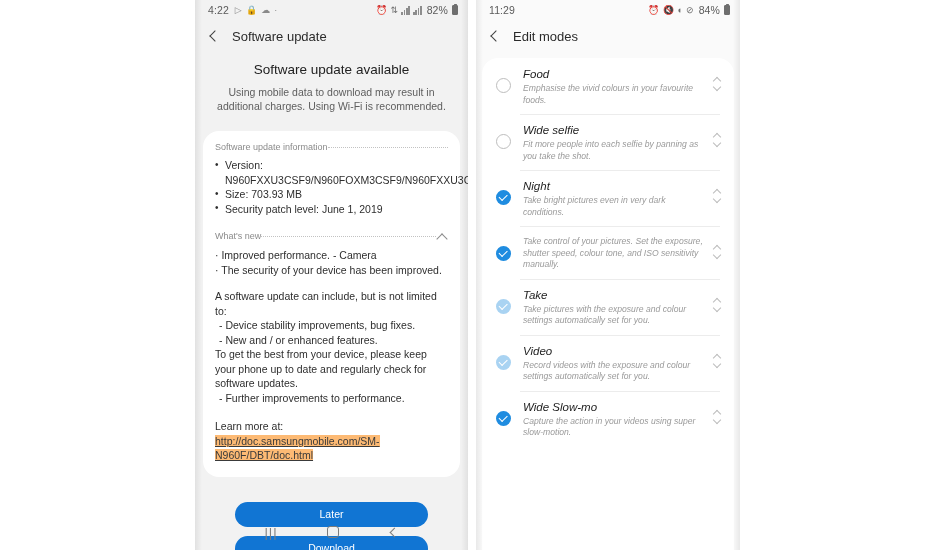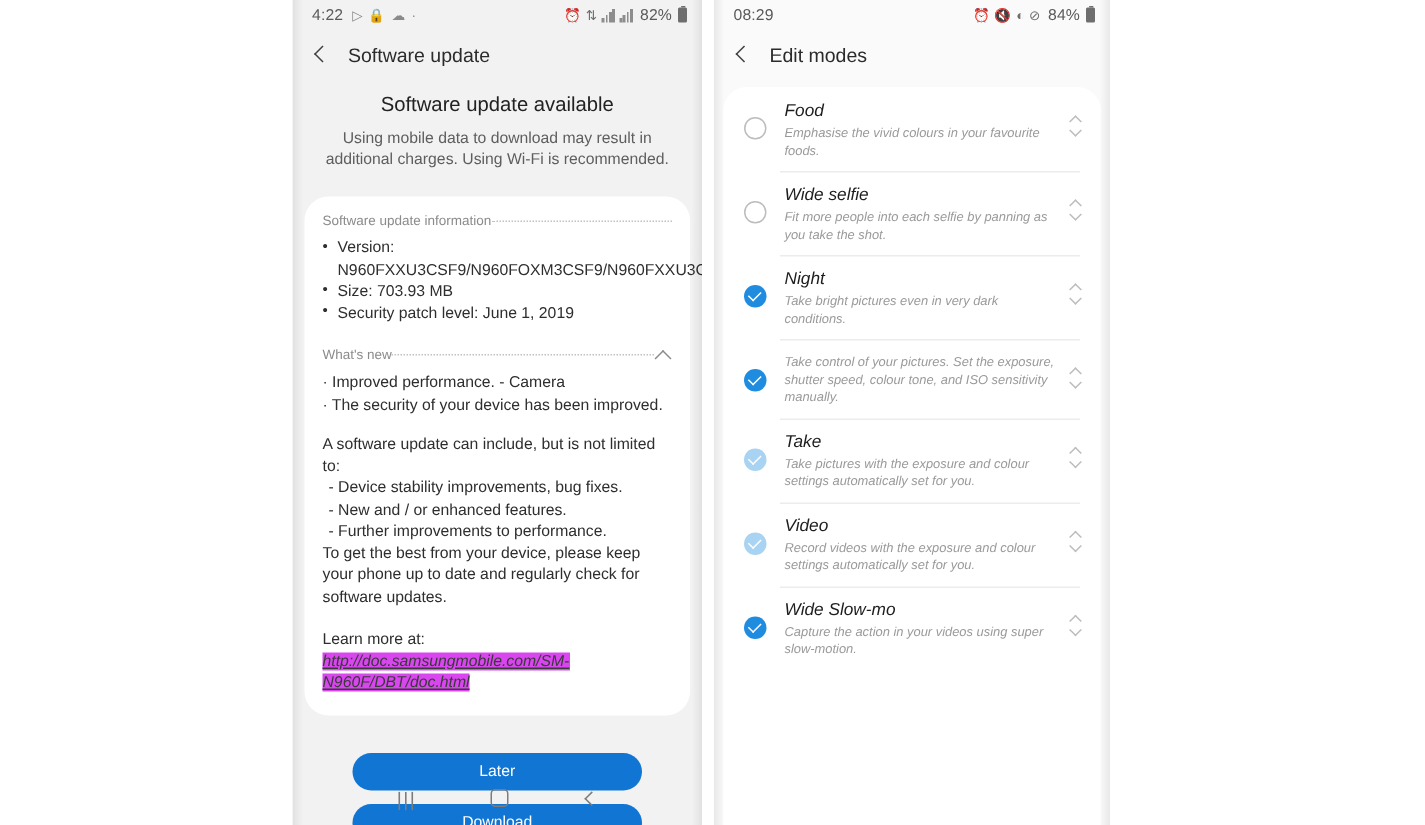--- a/index.html
+++ b/index.html
@@ -80,21 +80,21 @@
   ul.bullets li::before {
     content: "•"; position: absolute; left: 0; top: -0.5px; color: #2e2e2e; font-size: 10px;
   }
 
   .whatsnew-block { margin-top: 14px; }
   .wn-line { font-size: 10.5px; line-height: 14.5px; color: #2e2e2e; }
   .wn-gap { height: 12px; }
   .wn-plain { font-size: 10.5px; line-height: 14.5px; color: #2e2e2e; }
   .wn-indent { padding-left: 4px; }
   .learn { margin-top: 14px; font-size: 10.5px; line-height: 14.5px; color: #2e2e2e; }
-  .learn a { color: #3a3a3a; text-decoration: underline; background: #d946ef; font-style: italic; }
+  .learn a { color: #3a3a3a; text-decoration: underline; background: #fdba74; }
 
   .btn-wrap { padding: 25px 40px 0; }
   .btn {
     display: block; width: 100%; height: 25px; line-height: 25px; text-align: center;
     background: #1175d3; color: #fff; border: none; border-radius: 13px;
     font-size: 10.5px; font-family: inherit; cursor: pointer;
   }
   .btn + .btn { margin-top: 9px; }
 
   .navbar {
@@ -207,22 +207,22 @@
           <span class="sec-head-label">What's new</span>
           <span class="dots"></span>
           <span class="caret-up"></span>
         </div>
         <div class="wn-line">· Improved performance. - Camera</div>
         <div class="wn-line">· The security of your device has been improved.</div>
         <div class="wn-gap"></div>
         <div class="wn-plain">A software update can include, but is not limited to:</div>
         <div class="wn-plain wn-indent">- Device stability improvements, bug fixes.</div>
         <div class="wn-plain wn-indent">- New and / or enhanced features.</div>
+        <div class="wn-plain">To get the best from your device, please keep your phone up to date and regularly check for software updates.</div>
         <div class="wn-plain wn-indent">- Further improvements to performance.</div>
-        <div class="wn-plain">To get the best from your device, please keep your phone up to date and regularly check for software updates.</div>
 
         <div class="learn">
           <div>Learn more at:</div>
           <a href="#">http://doc.samsungmobile.com/SM-N960F/DBT/doc.html</a>
         </div>
       </div>
     </div>
 
     <div class="btn-wrap">
       <button class="btn">Later</button>
@@ -234,21 +234,21 @@
       <span class="nav-home"></span>
       <span class="nav-back"></span>
     </div>
   </div>
 
   <div class="phone" id="phone-right">
     <div class="edge-l"></div>
     <div class="edge-r"></div>
 
     <div class="statusbar">
-      <span class="sb-time">08:29</span>
+      <span class="sb-time">11:29</span>
       <span class="sb-spacer"></span>
       <span class="sb-right">
         <span>⏰</span>
         <span>🔇</span>
         <span>◐</span>
         <span>⊘</span>
         <span class="sb-pct">84%</span>
         <span class="bat"></span>
       </span>
     </div>

